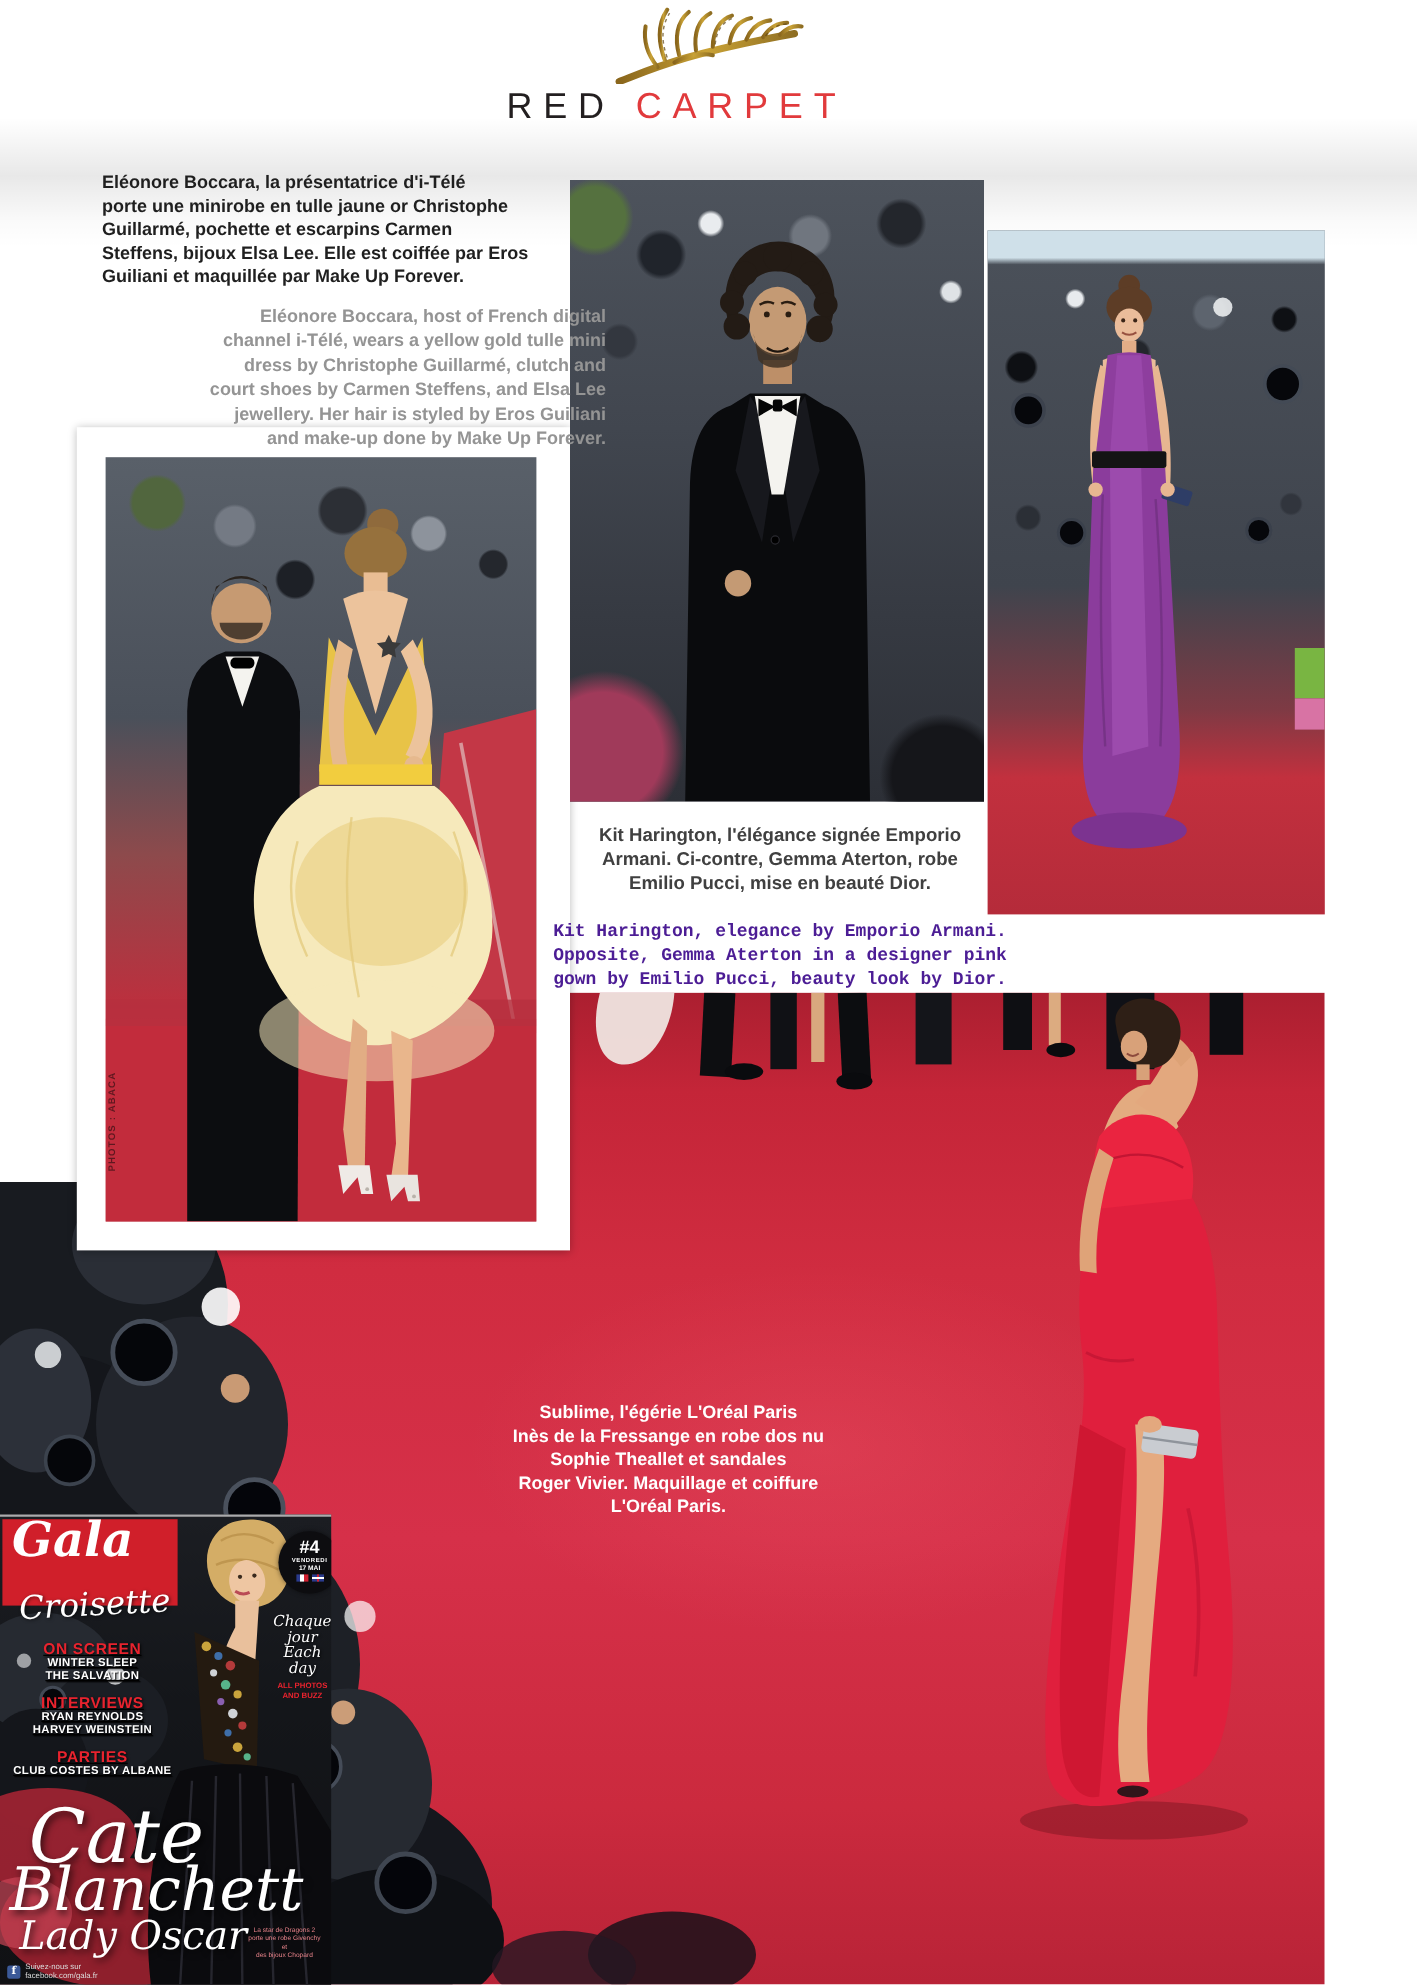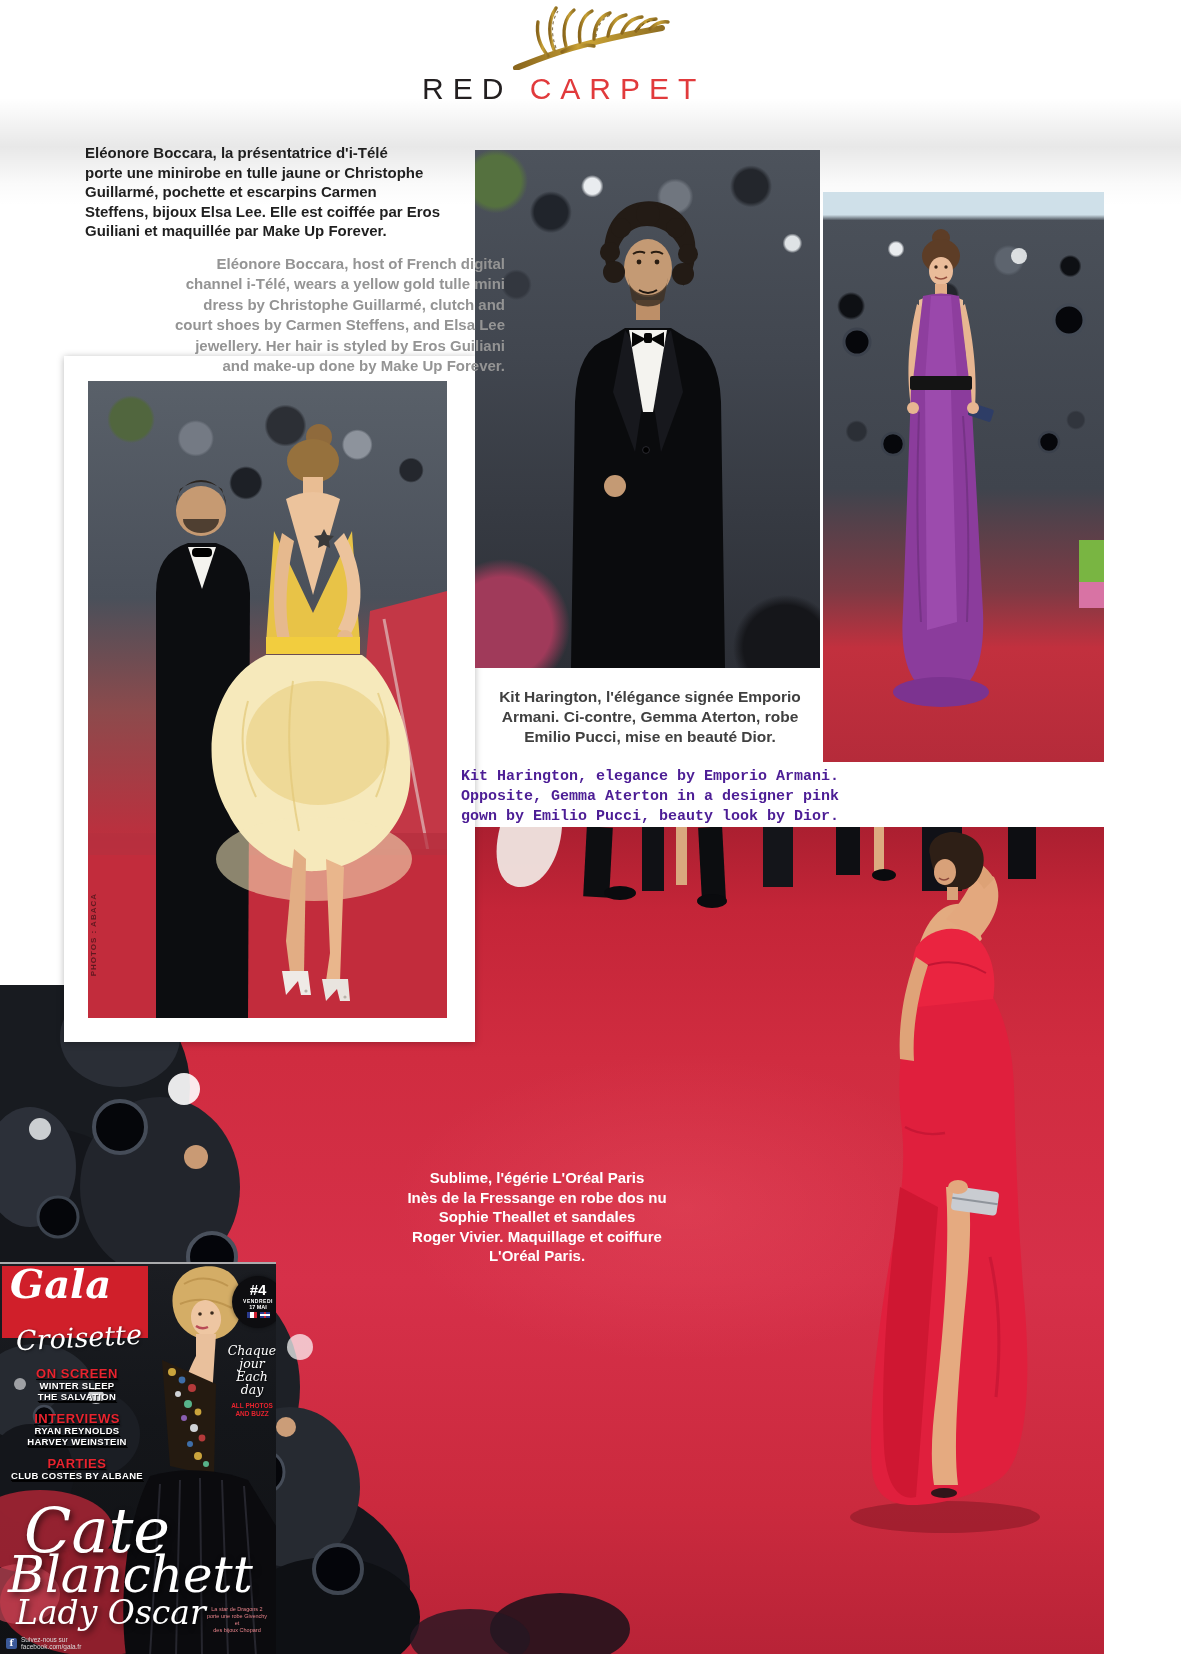--- a/index.html
+++ b/index.html
@@ -65,21 +65,21 @@
       radial-gradient(circle 22px at 66% 12%, #5d646e 0 55%, rgba(0,0,0,0) 70%),
       radial-gradient(circle 18px at 44% 18%, #23262c 0 55%, rgba(0,0,0,0) 70%),
       radial-gradient(circle 16px at 12% 42%, #2b2f36 0 55%, rgba(0,0,0,0) 70%),
       radial-gradient(circle 14px at 90% 40%, #31353d 0 55%, rgba(0,0,0,0) 70%),
       linear-gradient(180deg,#4b515a 0%,#3f444d 52%,#7e3a44 70%,#c2303e 80%,#b52b3a 100%);}
   #photo-gemma svg{position:absolute;left:0;top:0;}
   
   #kit-caption{left:455px;top:687px;width:390px;text-align:center;z-index:3;}
   #kit-caption .fr{font-size:15.5px;line-height:20px;font-weight:700;color:#404040;white-space:pre-line;}
   #kit-caption .en{margin-top:20px;font-size:15px;line-height:20px;font-weight:700;color:#4c1d95;white-space:pre-line;font-family:Liberation Mono, monospace;}
-  #ines-caption{left:382px;top:1168px;width:310px;text-align:center;z-index:3;color:#fff;}
+  #ines-caption{left:402px;top:1168px;width:310px;text-align:center;z-index:3;color:#fff;}
   #ines-caption .fr{font-size:15px;line-height:19.5px;font-weight:700;white-space:pre-line;}
   #ines-caption .en{margin-top:14px;font-size:15px;line-height:20px;font-weight:700;white-space:pre-line;}
   
   #cover{left:0;top:1262px;width:276px;height:392px;z-index:5;overflow:hidden;
     border-top:2px solid rgba(255,255,255,.65);
     background:linear-gradient(180deg,#1b1d22 0%,#14161a 40%,#101114 100%);}
   #cover svg{position:absolute;left:0;top:0;}
   #masthead-box{position:absolute;left:2px;top:2px;width:146px;height:72px;background:#d01f2a;}
   #masthead{position:absolute;left:8px;top:-6px;font-family:"DejaVu Serif",serif;font-style:italic;
     font-weight:700;font-size:40px;color:#fff;}

